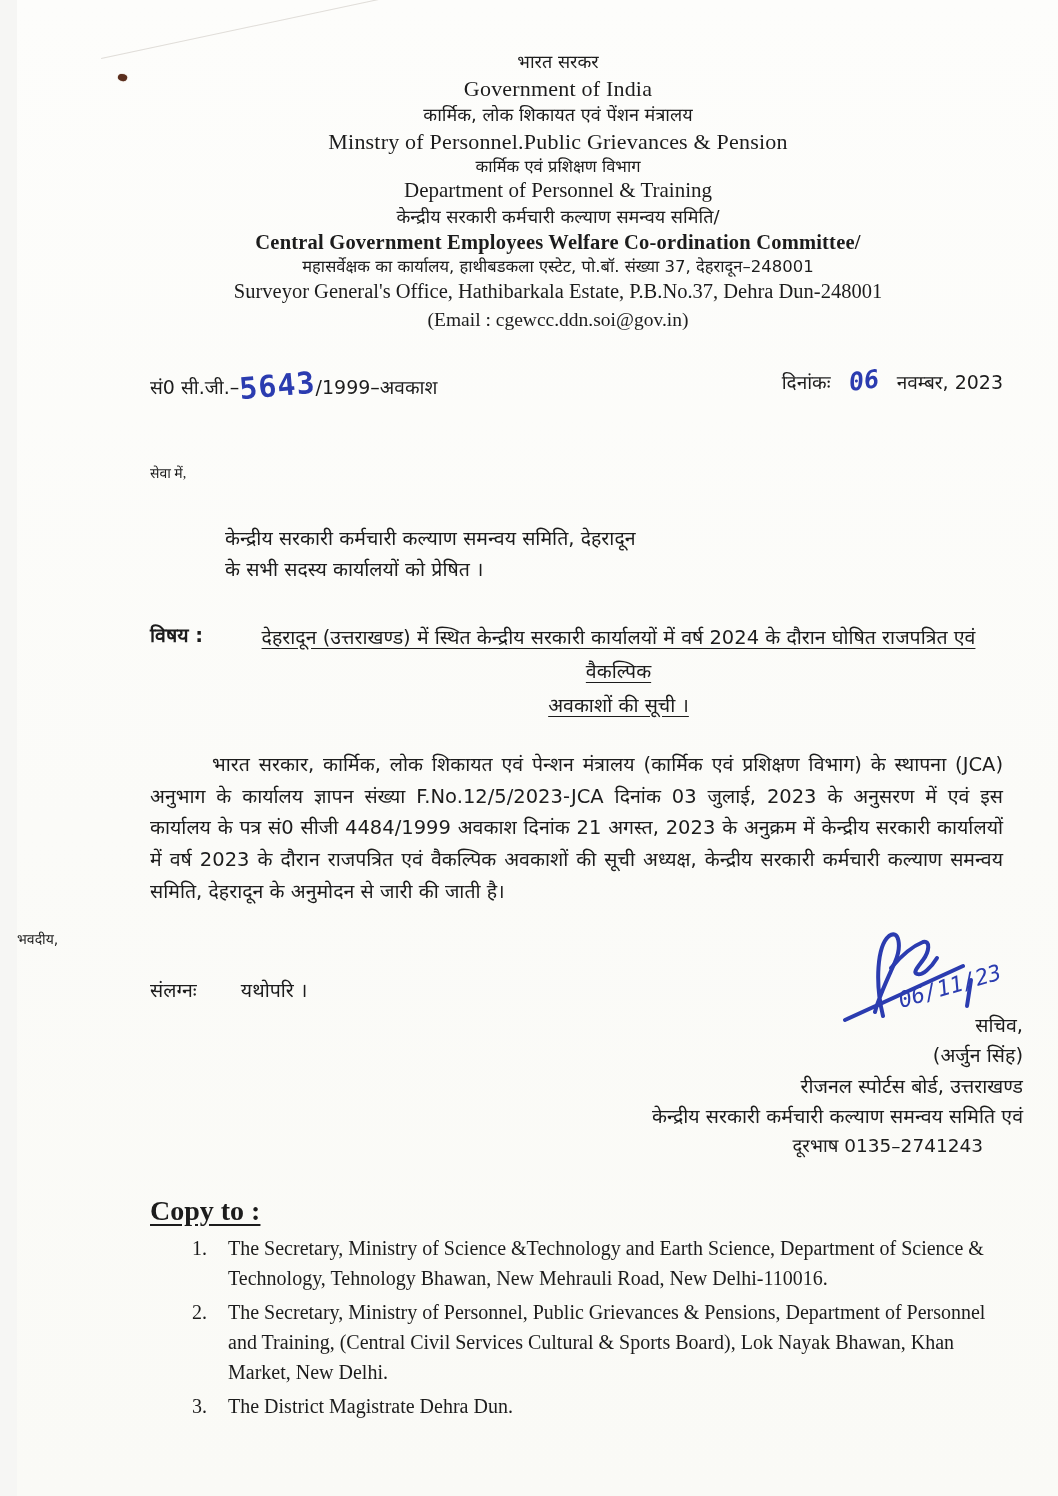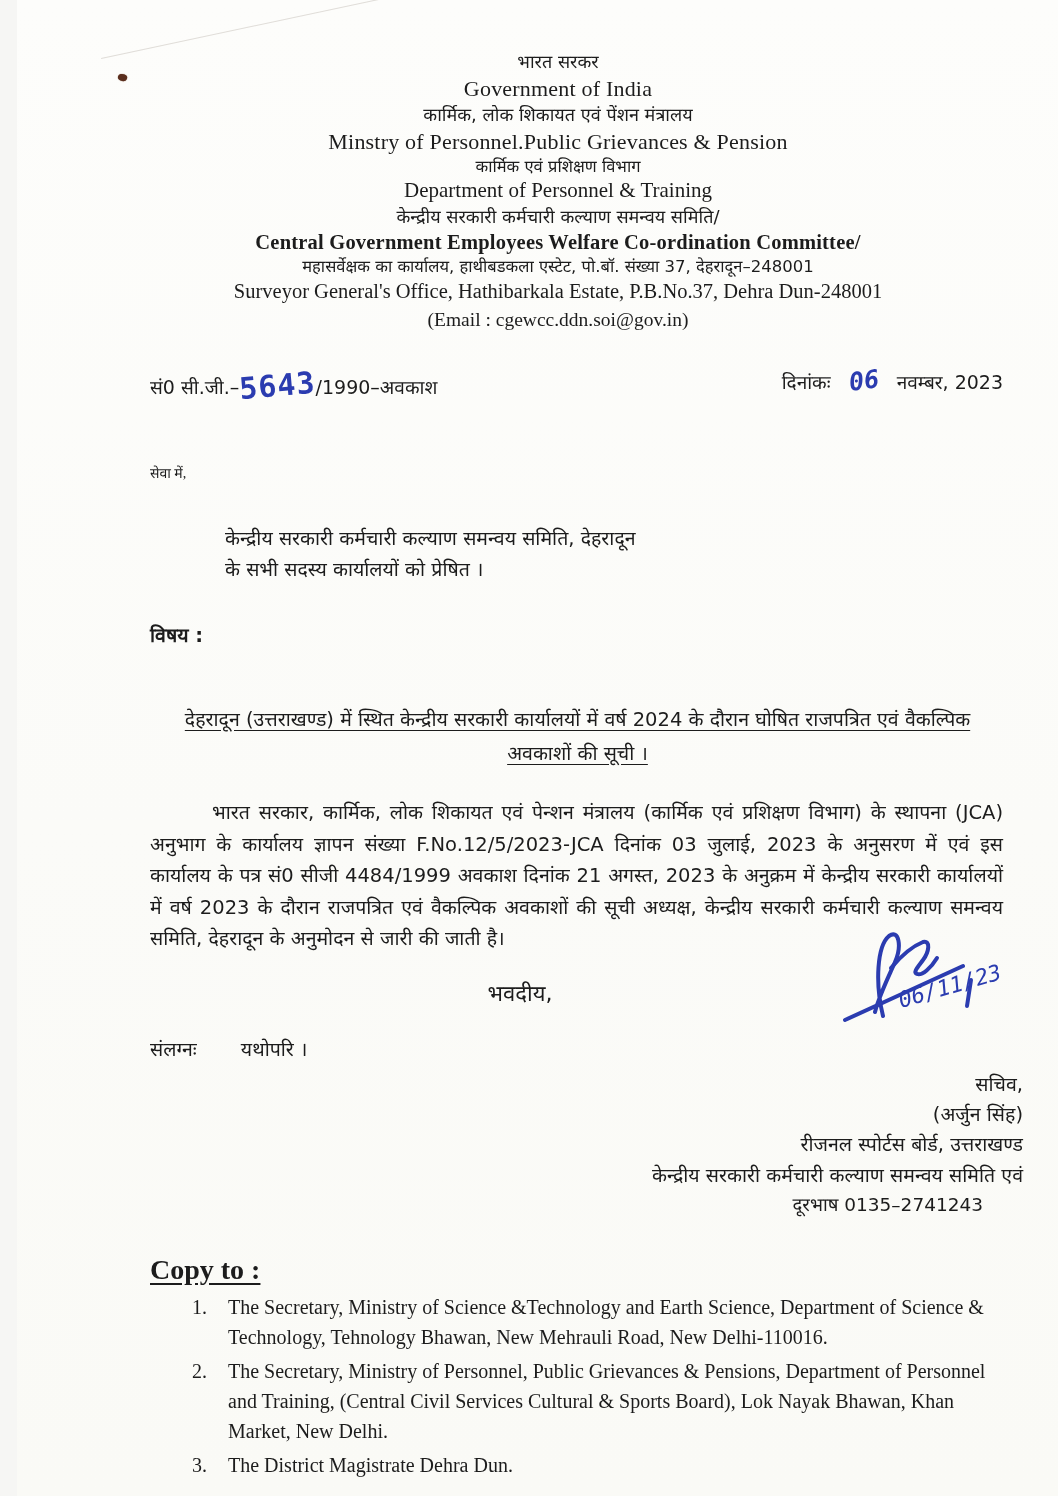--- a/index.html
+++ b/index.html
@@ -45,33 +45,33 @@
     color:#2b3cb0;font-family:"DejaVu Sans Mono","Liberation Mono",monospace;
     font-weight:bold;
   }
   .hw-num{display:inline-block;font-size:30px;transform:rotate(-5deg) translateY(2px);letter-spacing:1px;}
   .hw-day{display:inline-block;font-size:25px;transform:rotate(-8deg);margin:0 18px;font-style:italic;}
   .refright{padding-right:0;}
   
   .to-label{margin:62px 0 0 133px;font-size:14px;font-family:Liberation Serif, serif;}
   .to-block{margin:42px 0 0 208px;font-size:19.5px;line-height:1.55;font-family:"DejaVu Sans","Liberation Serif",serif;}
   
-  .subject{display:flex;margin:36px 70px 0 133px;font-size:19.5px;font-family:"DejaVu Sans","Liberation Serif",serif;flex-direction:column;}
+  .subject{display:flex;margin:36px 70px 0 133px;font-size:19.5px;font-family:"DejaVu Sans","Liberation Serif",serif;}
   .subject-label{flex:0 0 82px;font-weight:bold;}
   .subject-text{flex:1;line-height:1.75;text-align:center;}
   .subject-text span{text-decoration:underline;text-underline-offset:4px;}
   
   .salutation{margin:66px 0 0 133px;font-size:19.5px;font-family:"DejaVu Sans","Liberation Serif",serif;}
   .body-par{
     margin:26px 72px 0 133px;font-size:19.5px;line-height:1.62;
     text-align:justify;text-indent:62px;
     font-family:"DejaVu Sans","Liberation Serif",serif;
   }
   
-  .regards{margin:22px 52px 0 0;text-align:center;font-size:22px;font-family:"DejaVu Sans","Liberation Serif",serif;}
+  .regards{margin:22px 52px 0 0;text-align:left;font-size:14px;font-family:"DejaVu Sans","Liberation Serif",serif;}
   .enclosure{margin:28px 0 0 133px;font-size:19.5px;font-family:"DejaVu Sans","Liberation Serif",serif;}
   .enclosure .enc-val{margin-left:38px;}
   .sign-wrap{position:absolute;right:30px;top:928px;width:240px;height:100px;}
   .sign-block{margin-top:8px;text-align:right;padding-right:52px;font-size:19.5px;line-height:1.55;font-family:"DejaVu Sans","Liberation Serif",serif;}
   .phone-line{font-size:18.5px;padding-right:40px;padding-left:24px;}
   
   .copyto{margin:34px 60px 0 133px;}
   .copyto-label{
     font-size:28px;font-weight:bold;text-decoration:underline;text-underline-offset:4px;
   }
@@ -97,21 +97,21 @@
     <div class="en-md">Department of Personnel &amp; Training</div>
     <div class="hi-sm">केन्द्रीय सरकारी कर्मचारी कल्याण समन्वय समिति/</div>
     <div class="en-bold">Central Government Employees Welfare Co-ordination Committee/</div>
     <div class="hi-xs">महासर्वेक्षक का कार्यालय, हाथीबडकला एस्टेट, पो.बॉ. संख्या 37, देहरादून–248001</div>
     <div class="en-addr">Surveyor General's Office, Hathibarkala Estate, P.B.No.37, Dehra Dun-248001</div>
     <div class="email">(Email : cgewcc.ddn.soi@gov.in)</div>
   </header>
 
   <div class="refrow">
     <div class="refleft">
-      <span>सं0 सी.जी.–</span><span class="hw hw-num">5643</span><span>/1990–अवकाश</span>
+      <span>सं0 सी.जी.–</span><span class="hw hw-num">5643</span><span>/1999–अवकाश</span>
     </div>
     <div class="refright">
       <span>दिनांकः</span><span class="hw hw-day">06</span><span>नवम्बर, 2023</span>
     </div>
   </div>
 
   <div class="to-label">सेवा में,</div>
 
   <div class="to-block">
     <div>केन्द्रीय सरकारी कर्मचारी कल्याण समन्वय समिति, देहरादून</div>

